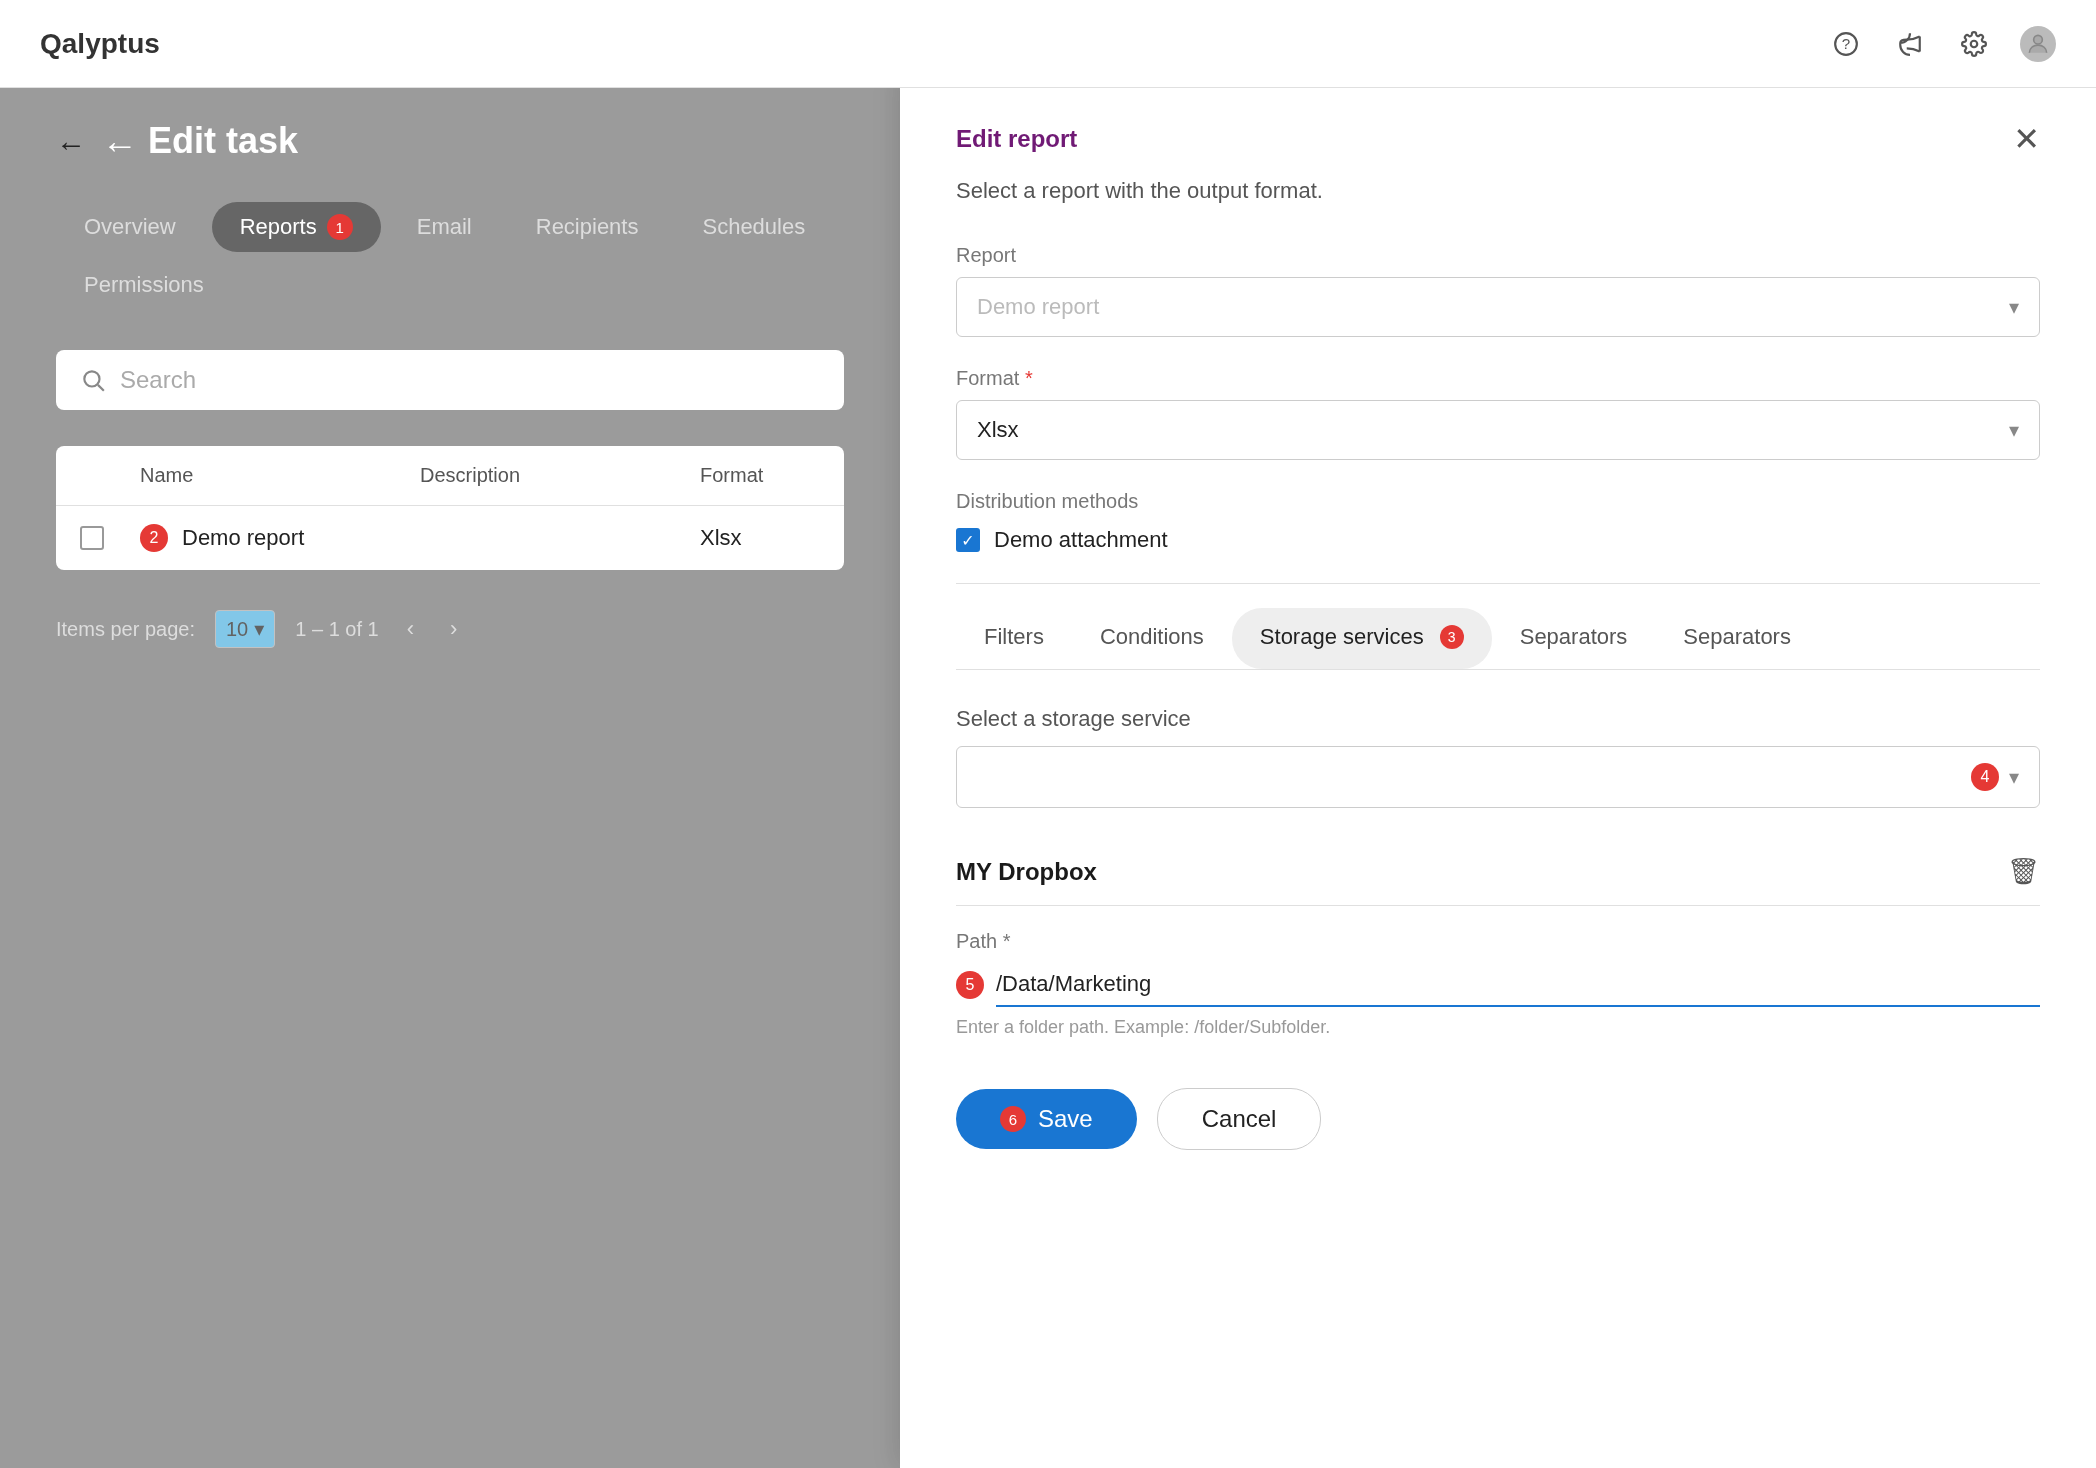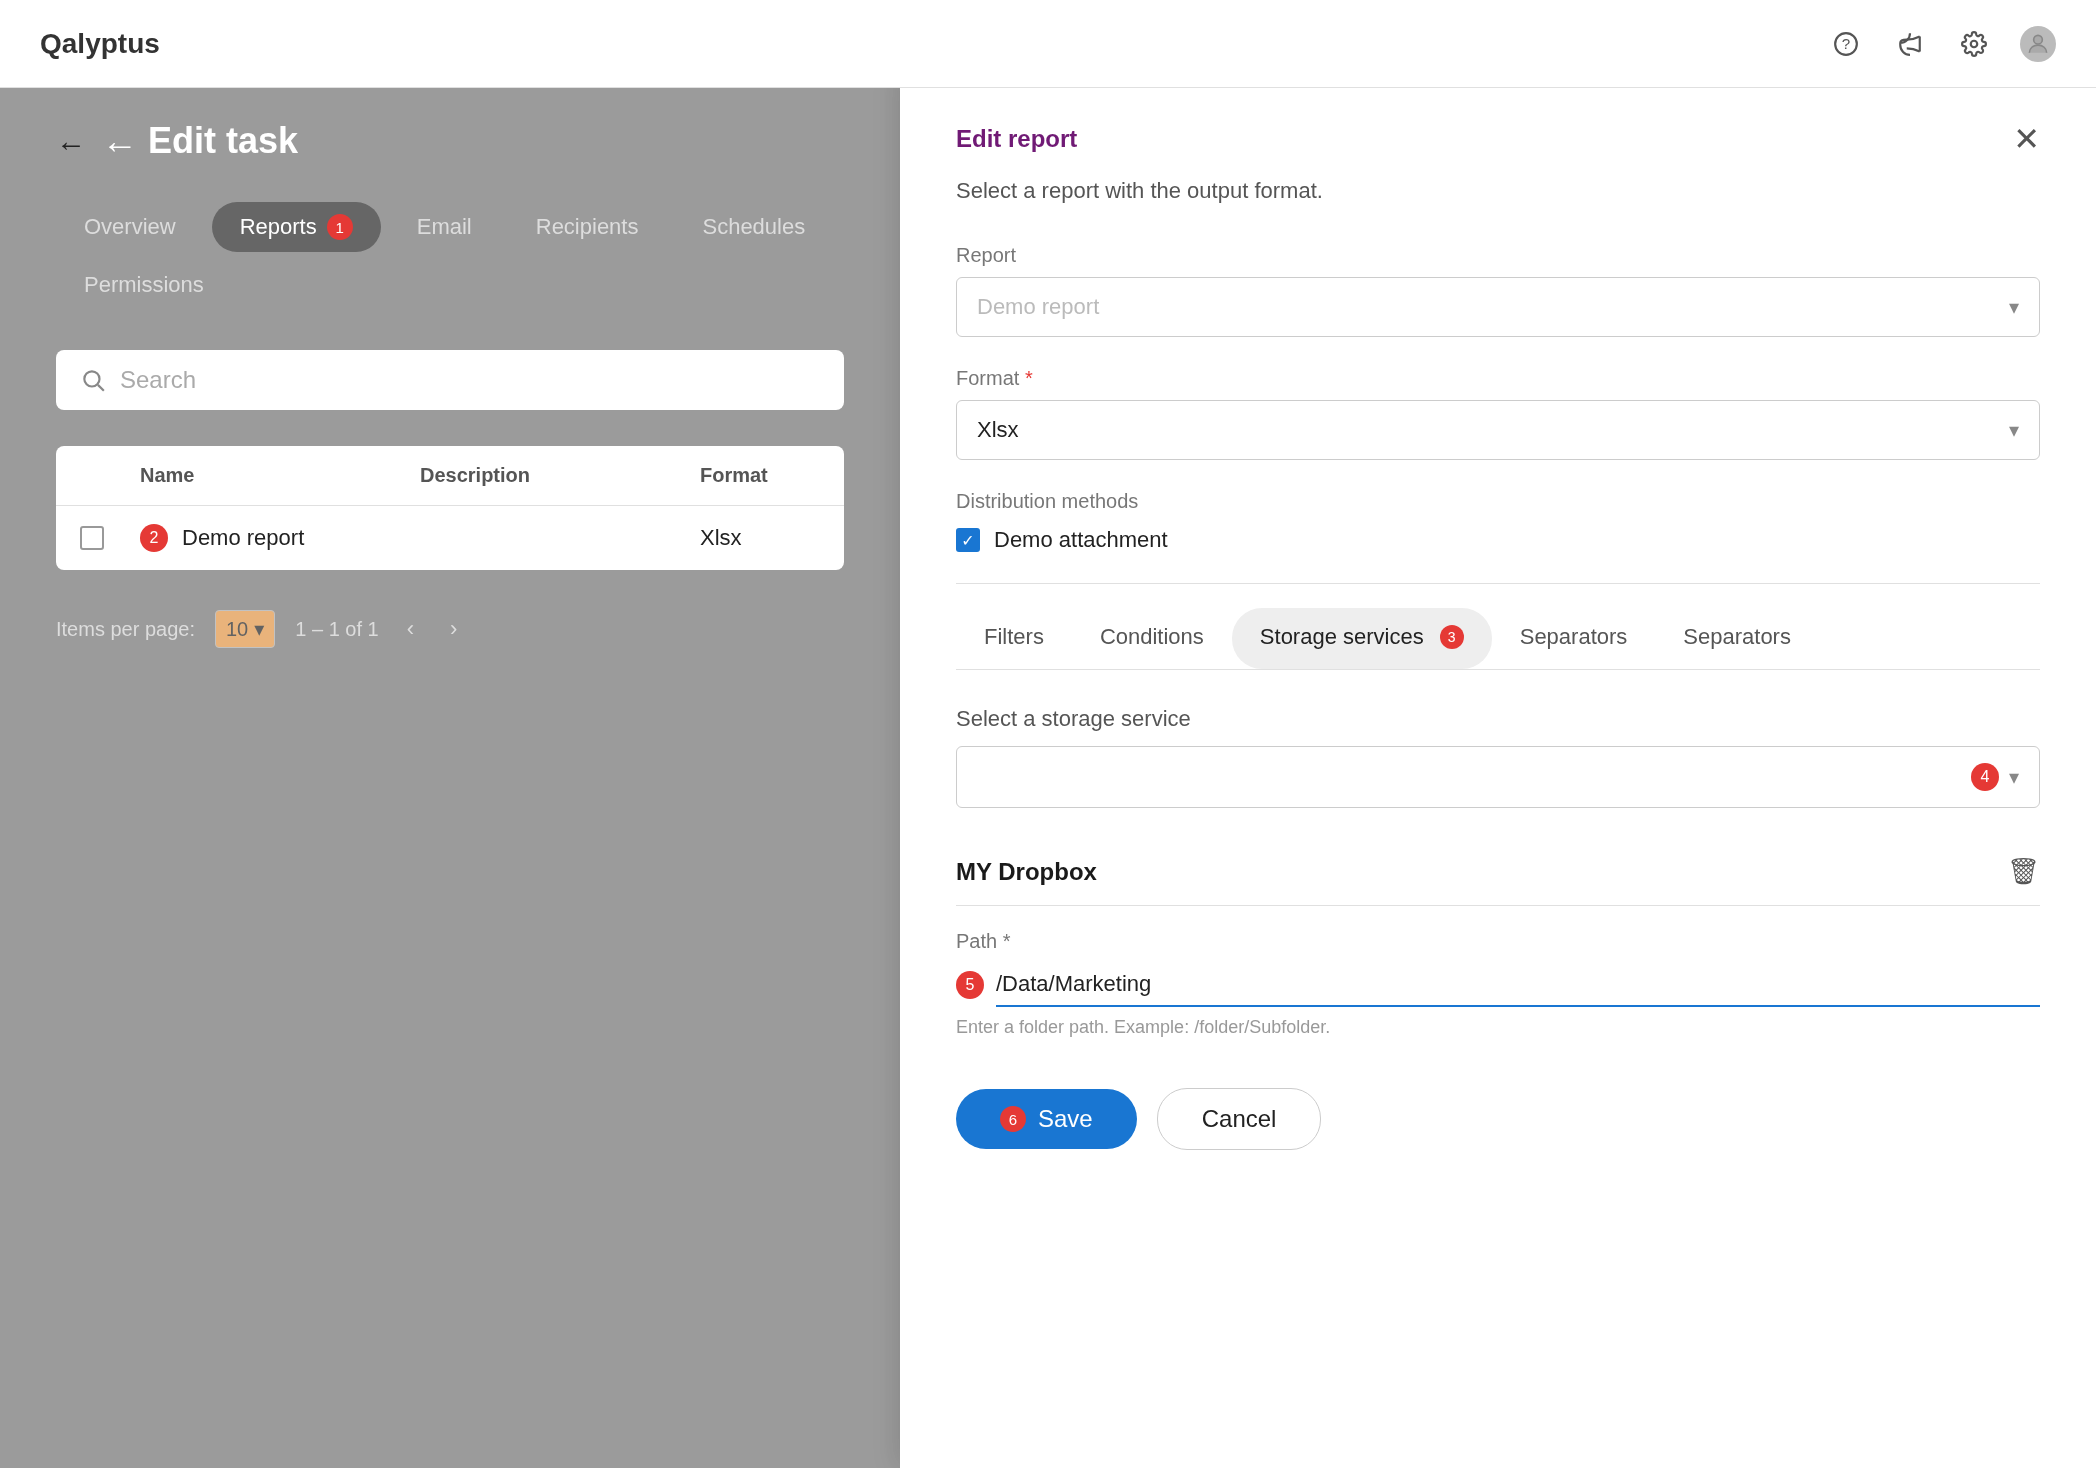--- a/index.html
+++ b/index.html
@@ -27,21 +27,21 @@
 
     .tabs { display: flex; align-items: center; gap: 8px; margin-bottom: 40px; flex-wrap: wrap; }
     .tab { padding: 12px 28px; border-radius: 30px; font-size: 22px; cursor: pointer; color: #444; background: transparent; border: none; }
     .tab.active { background: #555; color: #fff; border-radius: 30px; display: flex; align-items: center; gap: 10px; }
     .tab-badge { background: #e53935; color: #fff; border-radius: 50%; width: 26px; height: 26px; font-size: 15px; display: inline-flex; align-items: center; justify-content: center; }
 
     .search-bar { display: flex; align-items: center; gap: 14px; background: #fff; border-radius: 8px; padding: 16px 24px; margin-bottom: 36px; font-size: 24px; color: #888; }
     .search-bar svg { width: 26px; height: 26px; }
 
     .data-table { background: #fff; border-radius: 8px; overflow: hidden; }
-    .table-header { display: grid; grid-template-columns: 60px 1fr 1fr 120px; padding: 18px 24px; border-bottom: 1px solid #e0e0e0; font-size: 20px; color: #555; font-weight: 700; }
+    .table-header { display: grid; grid-template-columns: 60px 1fr 1fr 120px; padding: 18px 24px; border-bottom: 1px solid #e0e0e0; font-size: 20px; color: #555; font-weight: 400; }
     .table-row { display: grid; grid-template-columns: 60px 1fr 1fr 120px; padding: 18px 24px; border-bottom: 1px solid #e0e0e0; align-items: center; font-size: 22px; color: #222; }
     .table-row:last-child { border-bottom: none; }
     .checkbox { width: 24px; height: 24px; border: 2px solid #999; border-radius: 3px; }
     .row-badge { background: #e53935; color: #fff; border-radius: 50%; width: 28px; height: 28px; font-size: 16px; display: inline-flex; align-items: center; justify-content: center; margin-right: 14px; }
 
     .pagination { display: flex; align-items: center; gap: 20px; padding: 20px 0; font-size: 20px; color: #555; }
     .items-label { font-size: 20px; }
     .page-select { display: flex; align-items: center; gap: 6px; border: 1px solid #ccc; border-radius: 4px; padding: 6px 10px; cursor: pointer; }
     .page-info { font-size: 20px; }
     .page-btn { background: none; border: none; cursor: pointer; font-size: 22px; color: #555; padding: 4px 8px; }
@@ -172,21 +172,21 @@
         <span class="row-badge">2</span>
         <span>Demo report</span>
       </div>
       <div></div>
       <div>Xlsx</div>
     </div>
   </div>
 
   <div class="pagination" style="margin-top: 20px;">
     <span class="items-label" style="color:#ddd;">Items per page:</span>
-    <div class="page-select" style="background:#fdba74; opacity:0.8;">
+    <div class="page-select" style="background:#7dd3fc; opacity:0.8;">
       <span>10</span>
       <span>▾</span>
     </div>
     <span class="page-info" style="color:#ddd;">1 – 1 of 1</span>
     <button class="page-btn" style="color:#ddd;">‹</button>
     <button class="page-btn" style="color:#ddd;">›</button>
   </div>
 </div>
 
 <div class="right-panel">

